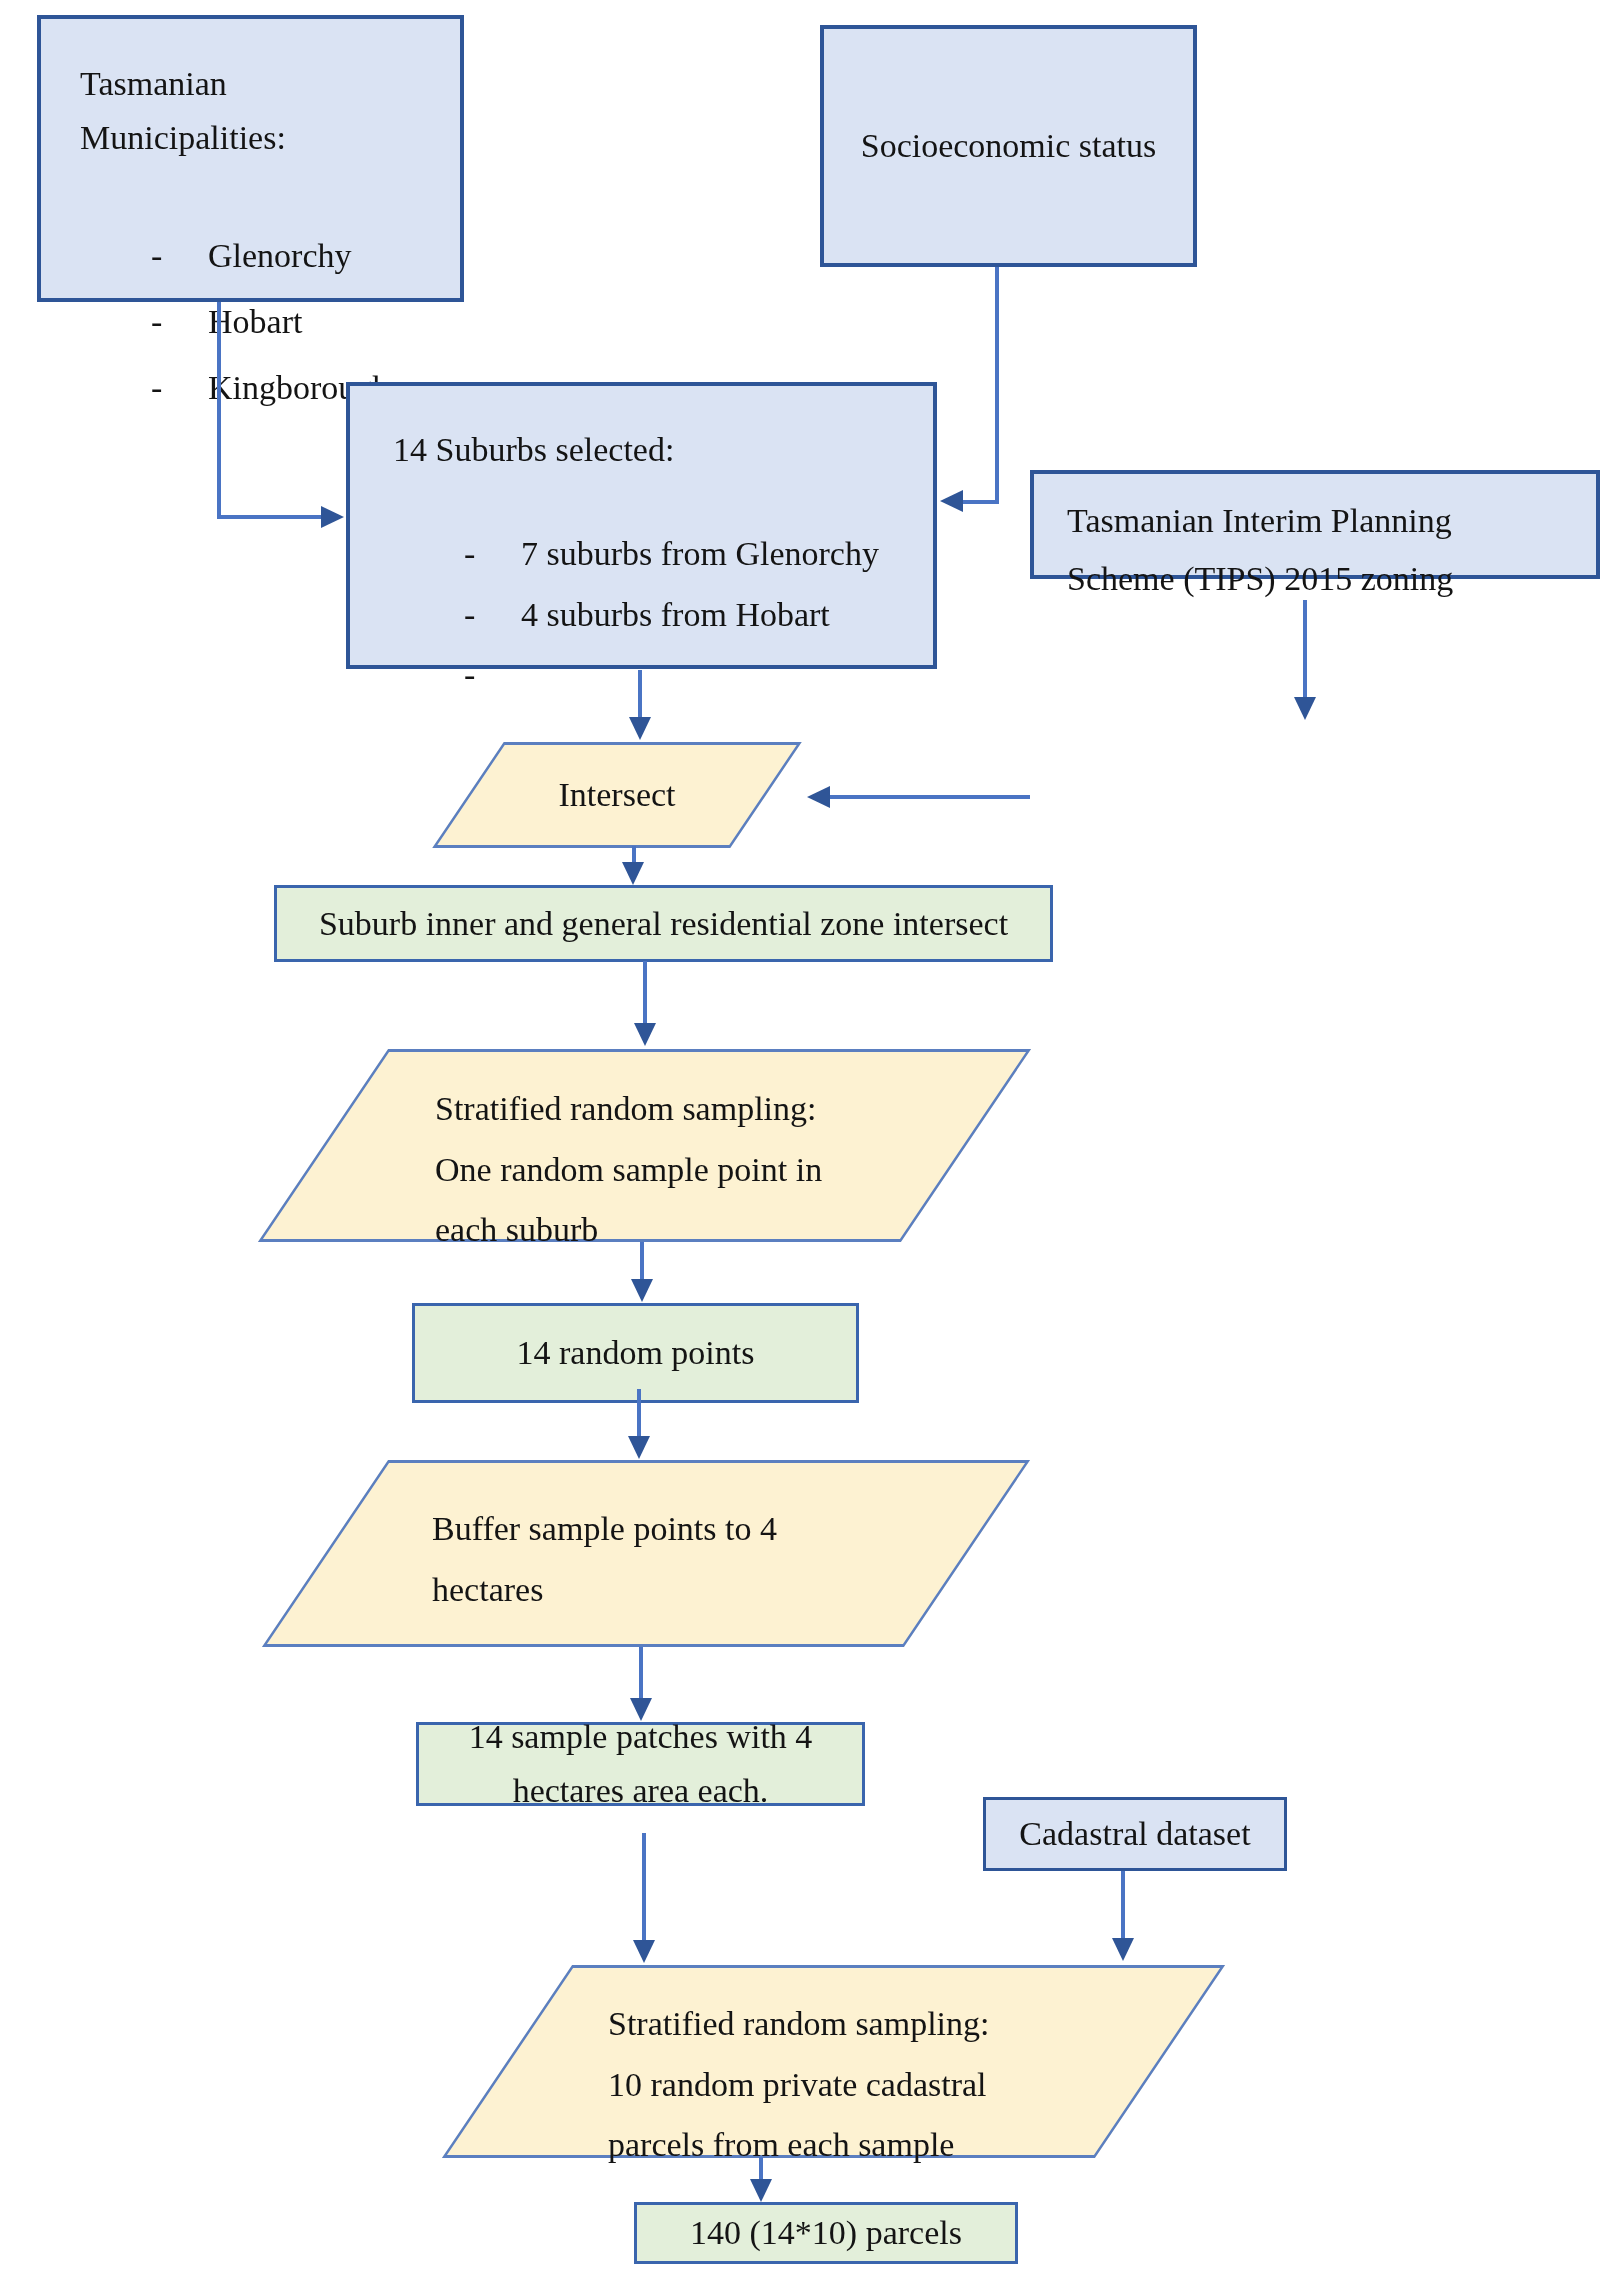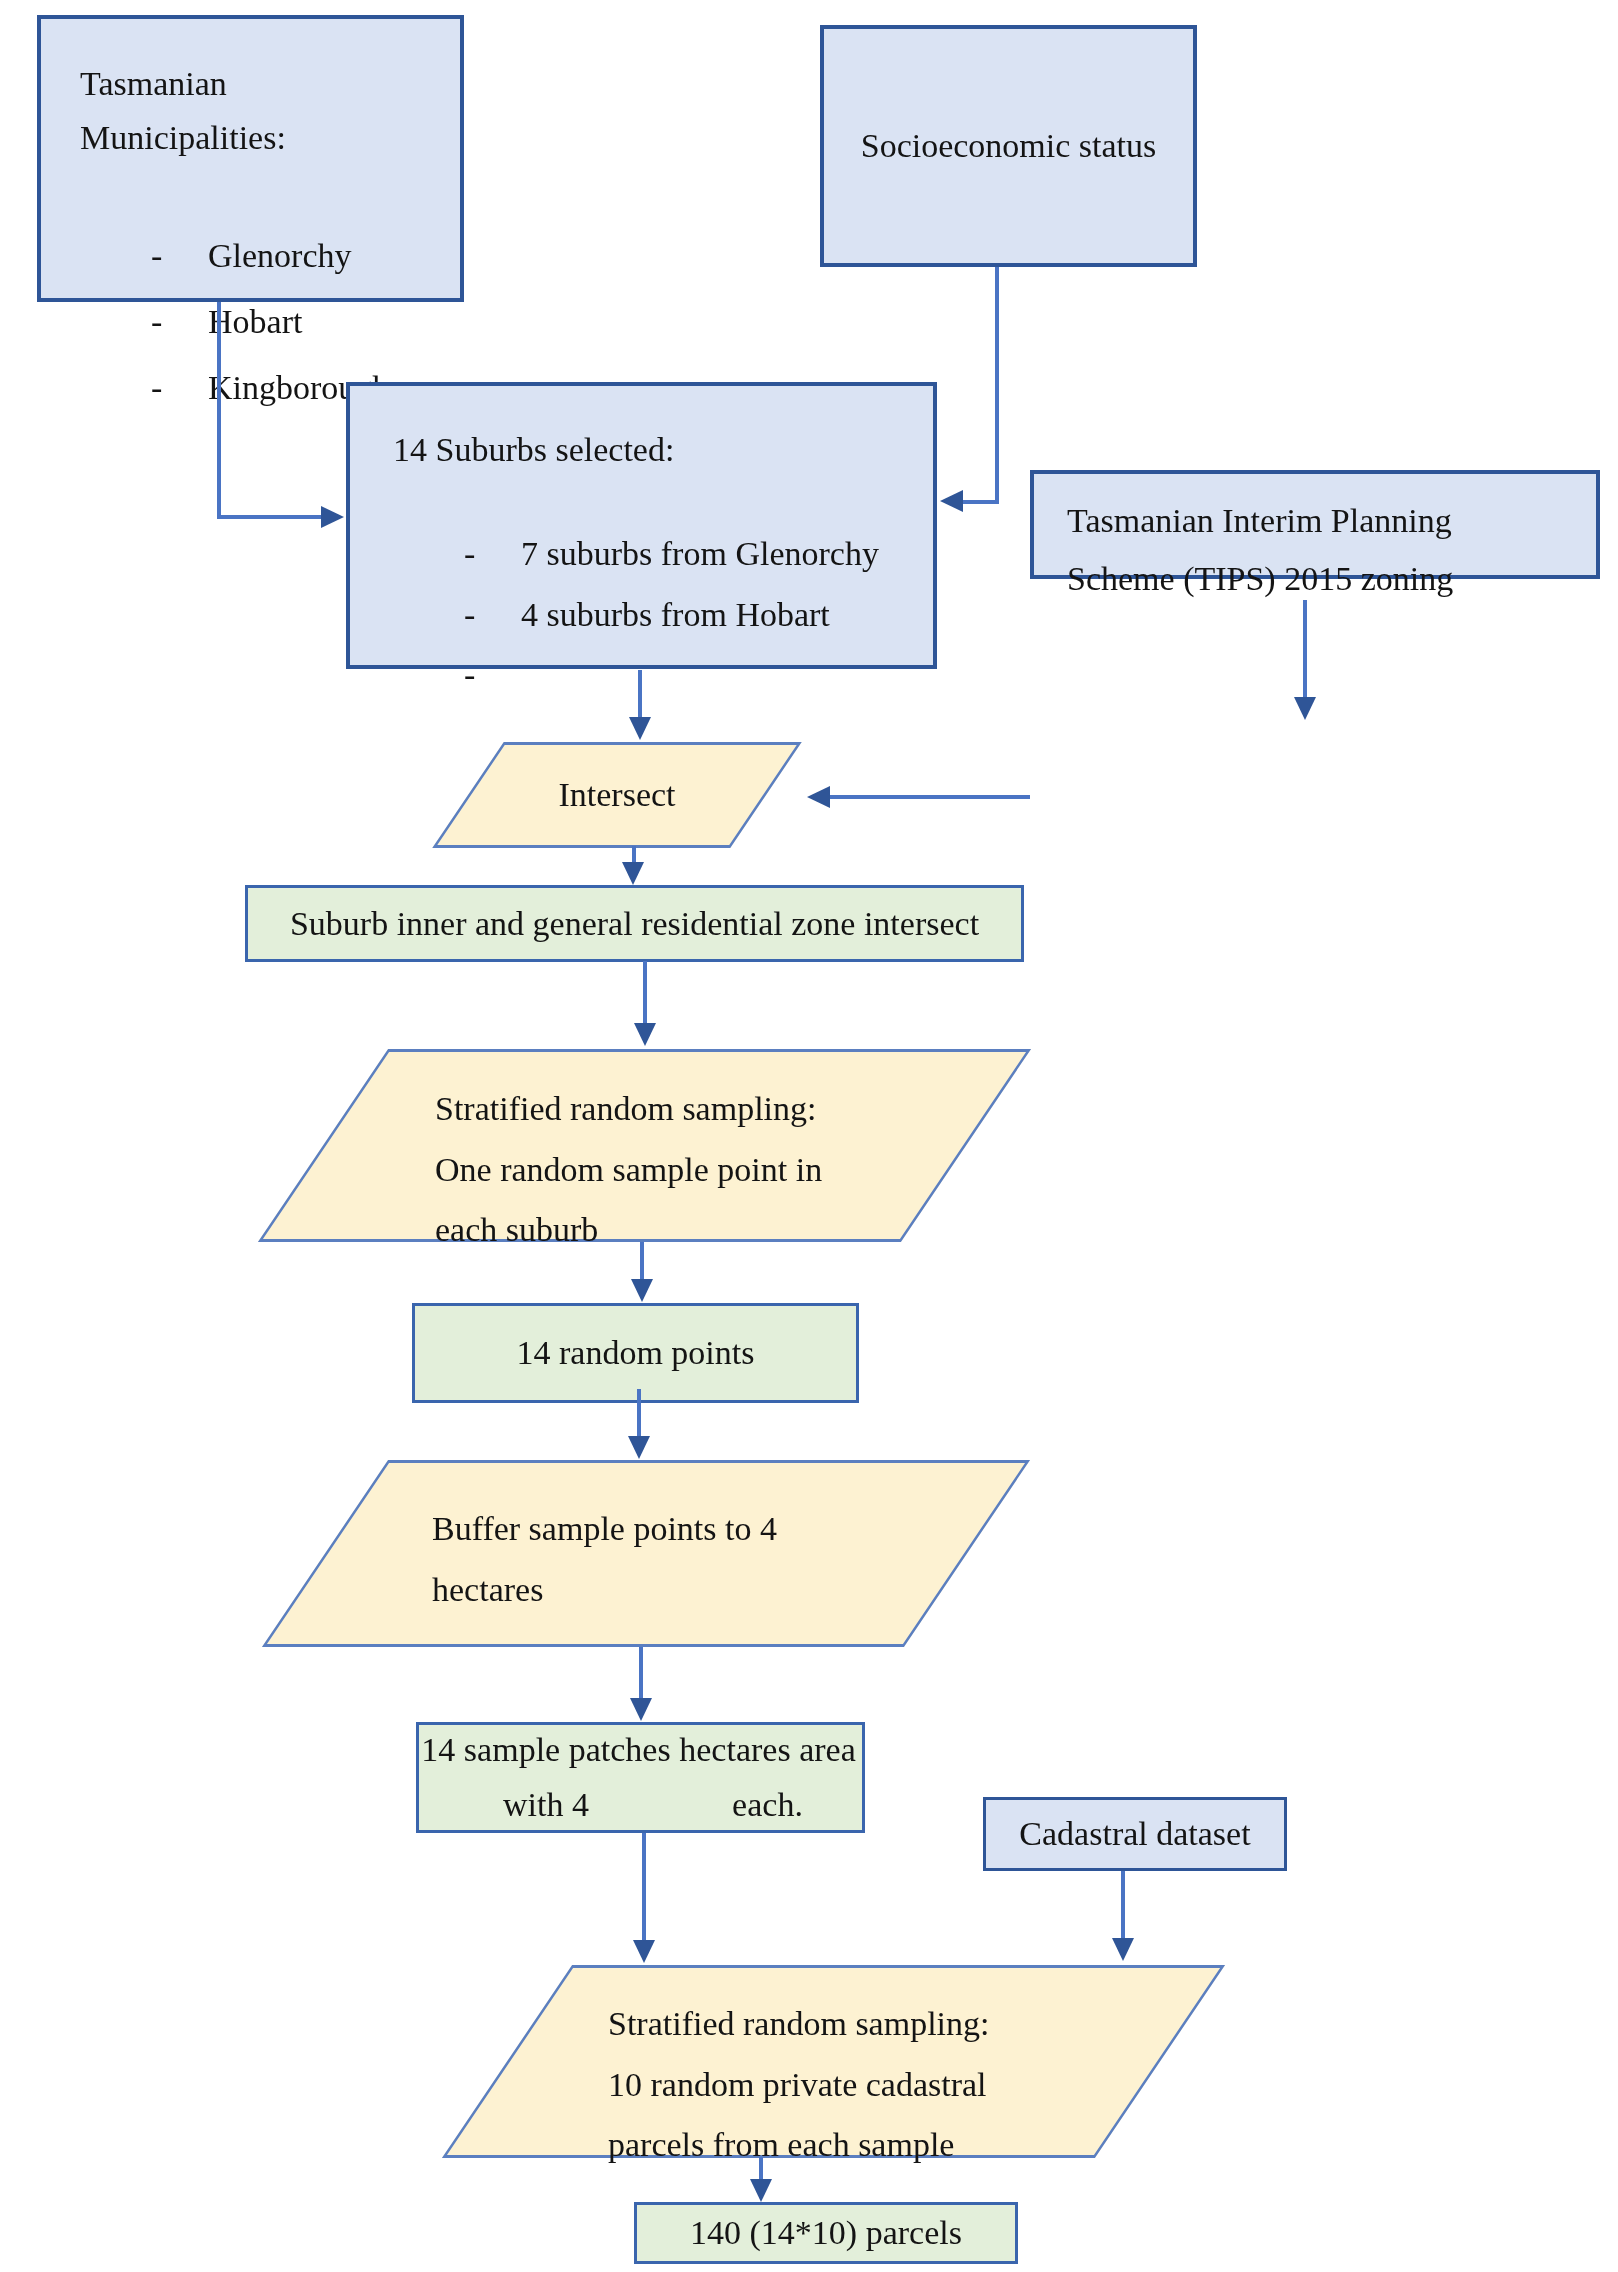--- a/index.html
+++ b/index.html
@@ -96,21 +96,21 @@
     <div>Scheme (TIPS) 2015 zoning</div>
   </div>
 
   <div class="para" style="left:468px;top:742px;width:298px;height:106px;">
     <div class="ptext center-text">
       <span>Intersect</span>
     </div>
   </div>
 
 
-  <div class="obox" style="left:245px;top:885px;width:779px;height:77px;">
+  <div class="obox" style="left:274px;top:885px;width:779px;height:77px;">
     <span>Suburb inner and general residential zone intersect</span>
   </div>
 
   <div class="para" style="left:323px;top:1049px;width:643px;height:193px;">
     <div class="ptext" style="padding:27px 19.5px 0 109px;">
       <div>Stratified random sampling:</div>
       <div>One random sample point in</div>
       <div>each suburb</div>
     </div>
   </div>
@@ -119,21 +119,21 @@
     <span>14 random points</span>
   </div>
 
   <div class="para" style="left:325px;top:1460px;width:642px;height:187px;">
     <div class="ptext" style="padding:36px 19.5px 0 104px;">
       <div>Buffer sample points to 4</div>
       <div>hectares</div>
     </div>
   </div>
 
-  <div class="obox" style="left:416px;top:1722px;width:449px;height:111px;flex-direction:row;line-height:1.6;">
+  <div class="obox" style="left:416px;top:1722px;width:449px;height:84px;flex-direction:column;line-height:1.6;">
     <div>14 sample patches with 4</div>
     <div>hectares area each.</div>
   </div>
 
   <div class="dbox center-text" style="left:983px;top:1797px;width:304px;height:74px;border-width:3.9px;">
     <span>Cadastral dataset</span>
   </div>
 
   <div class="para" style="left:507px;top:1965px;width:653px;height:193px;">
     <div class="ptext" style="padding:26px 19.5px 0 98px;">

